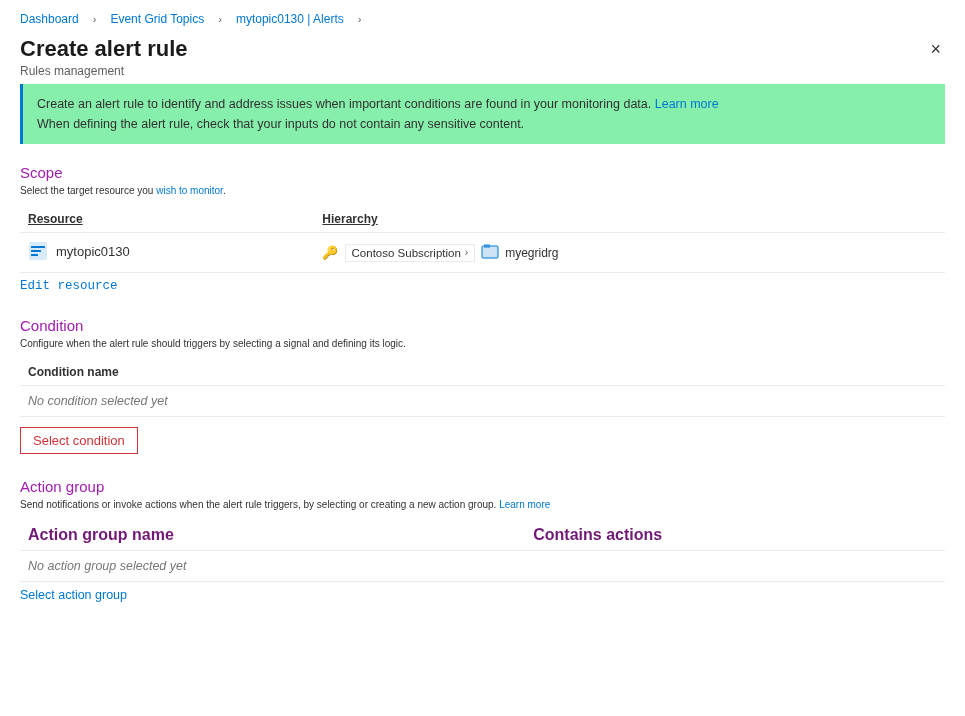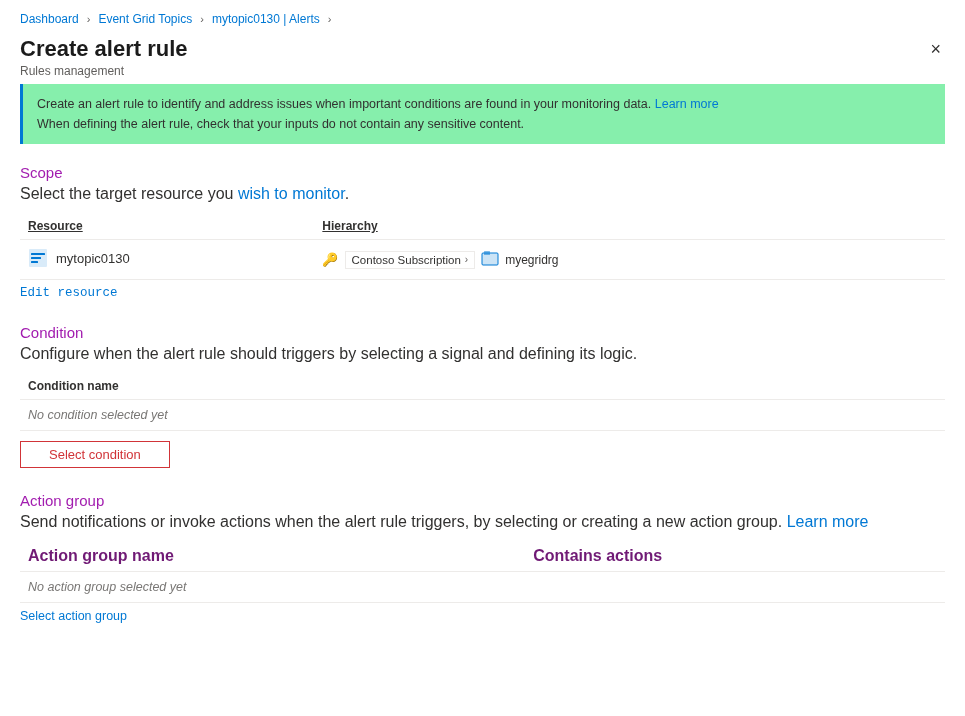--- a/index.html
+++ b/index.html
@@ -18,21 +18,21 @@
       height: 100%;
       position: relative;
     }
     
     .breadcrumb {
       display: flex;
       align-items: center;
       padding: 12px 32px 6px 20px;
       font-size: 12px;
       color: #0078d4;
-      gap: 8px;
+      gap: 14px;
     }
     .breadcrumb span {
       color: #323130;
     }
     .breadcrumb a {
       color: #0078d4;
       text-decoration: none;
       cursor: pointer;
     }
     .breadcrumb .sep { color: #605e5c; font-size: 11px; }
@@ -92,21 +92,21 @@
     .section {
       margin-bottom: 24px;
     }
     .section-title {
       font-size: 15px;
       font-weight: 400;
       color: #a21caf;
       margin-bottom: 4px;
     }
     .section-desc {
-      font-size: 16px;
+      font-size: 10px;
       color: #323130;
       margin-bottom: 10px;
     }
     .section-desc a { color: #0078d4; text-decoration: none; }
 
     
     .resource-table {
       width: 100%;
       border-collapse: collapse;
     }
@@ -184,21 +184,21 @@
       color: #797775;
       font-style: italic;
       border-bottom: 1px solid #edebe9;
     }
 
     .select-condition-btn {
       display: inline-block;
       border: 1px solid #d13438;
       color: #d13438;
       background: none;
-      padding: 5px 28px;
+      padding: 5px 12px;
       font-size: 13px;
       cursor: pointer;
       margin-top: 10px;
       font-family: inherit;
     }
 
     
     .action-table {
       width: 100%;
       border-collapse: collapse;

